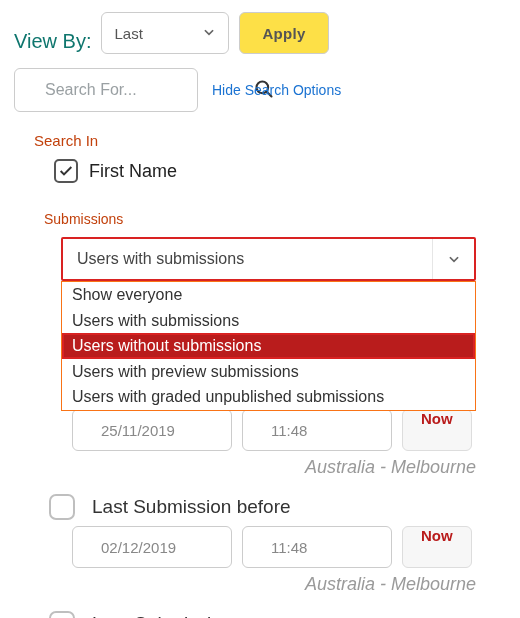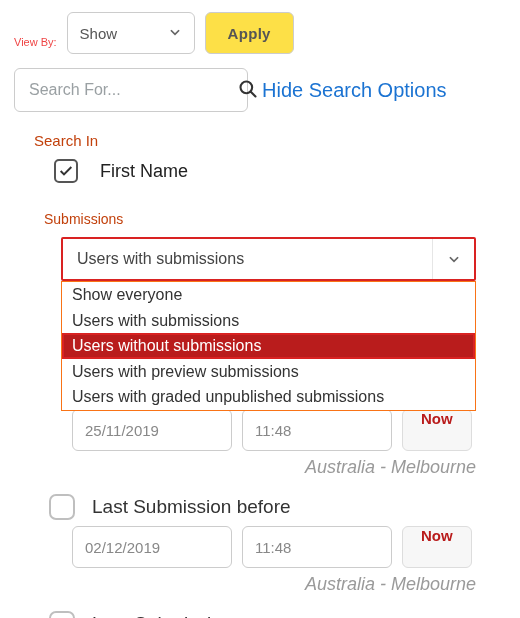--- a/index.html
+++ b/index.html
@@ -6,21 +6,21 @@
   html, body {
     margin: 0; padding: 0;
     font-family: -apple-system, BlinkMacSystemFont, "Segoe UI", Arial, sans-serif;
     font-size: 15px;
     color: #333;
     background: #fff;
     width: 520px;
   }
   .wrap { padding: 12px 14px; }
   .row { display: flex; align-items: center; gap: 10px; }
-  .label-plain { color: #ef4444; font-size: 11px; margin-top: 17px; }
+  .label-plain { color: #0f766e; font-size: 20px; margin-top: 17px; }
   .select, .btn, .input, .input-sm {
     border: 1px solid #ccc;
     border-radius: 6px;
     background: #fff;
     font-size: 15px;
     color: #555;
   }
   .select {
     display: flex; align-items: center; justify-content: space-between;
     padding: 0 12px;
@@ -32,32 +32,32 @@
   .btn {
     height: 42px; padding: 0 22px;
     font-weight: 600; letter-spacing: .3px;
     cursor: pointer;
     color: #555;
     background: #fde047;
   }
   .searchrow { margin-top: 14px; display: flex; align-items: center; gap: 14px; }
   .input {
     display: flex; align-items: center;
-    height: 44px; width: 234px;
-    padding: 0 10px 0 12px;
+    height: 44px; width: 184px;
+    padding: 0 10px 0 28px;
   }
   .input input {
     border: none; outline: none; flex: 1;
     font-size: 16px; color: #666; background: transparent;
   }
   .input input::placeholder { color: #9aa0a3; }
-  .link { color: #1b73d2; font-size: 20px; cursor: pointer; }
+  .link { color: #1b73d2; font-size: 14px; cursor: pointer; }
   .section-lbl { color: #c2410c; font-size: 15px; margin: 20px 0 10px 20px; font-weight: 500;}
   .section-lbl.small { font-size: 14px; margin: 28px 0 10px 30px; }
-  .cbrow { display: flex; align-items: center; gap: 22px; }
+  .cbrow { display: flex; align-items: center; gap: 11px; }
   .cbgroup { display: flex; gap: 60px; margin-left: 40px; }
   .cb {
     width: 24px; height: 24px;
     border: 2px solid #555; border-radius: 5px;
     display: inline-flex; align-items: center; justify-content: center;
     cursor: pointer; background: #fff;
   }
   .cb.checked svg { display: block; }
   .cb svg { display: none; width: 16px; height: 16px; }
   .cb-label { font-size: 18px; color: #222; }
@@ -96,21 +96,21 @@
     color: #fff;
     outline: 2px solid #d92222;
     outline-offset: -2px;
   }
   .spacer-under-dd { height: 122px; }
   .datetime-row {
     display: flex; align-items: center; gap: 10px;
     margin: 6px 0 0 58px;
   }
   .input-sm {
-    height: 42px; padding: 0 12px;
+    height: 42px; padding: 0 28px;
     display: flex; align-items: center;
     color: #888;
     background: #fff;
   }
   .input-date { width: 160px; }
   .input-time { width: 150px; }
   .btn-now {
     height: 42px; padding: 0 18px;
     border: 1px solid #ddd; border-radius: 6px;
     background: #f7f7f7;
@@ -134,21 +134,21 @@
   svg.chev-down { width: 14px; height: 14px; }
 </style>
 </head>
 <body>
 
 <div class="wrap">
 
   <div class="row">
     <span class="label-plain">View By:</span>
     <div class="select">
-      <span>Show</span>
+      <span>Last</span>
       <span class="chev">
         <svg class="chev-down" viewBox="0 0 24 24">
             <path fill="none" stroke="currentColor" stroke-width="3" d="M5 9l7 7 7-7"></path>
           </svg>
       </span>
     </div>
     <button class="btn">Apply</button>
   </div>
 
   <div class="searchrow">

